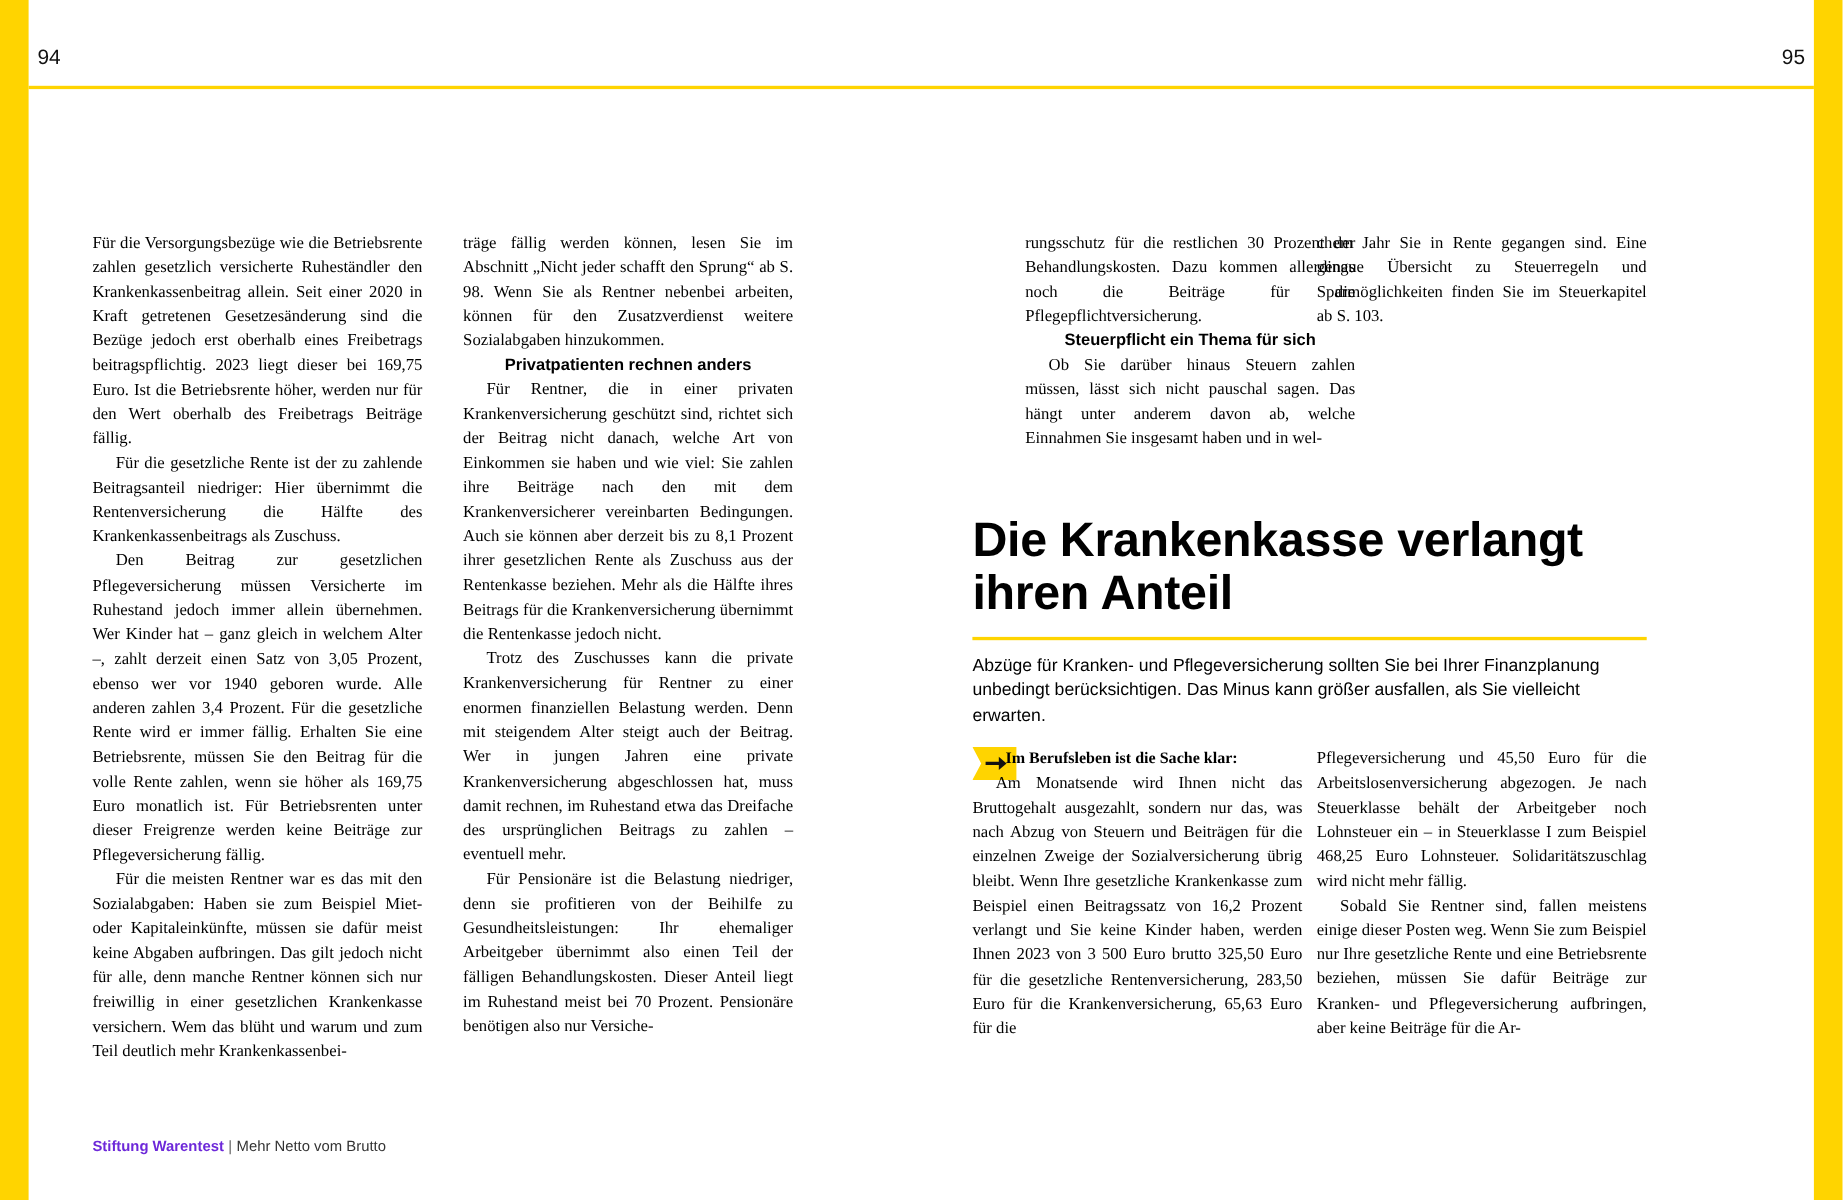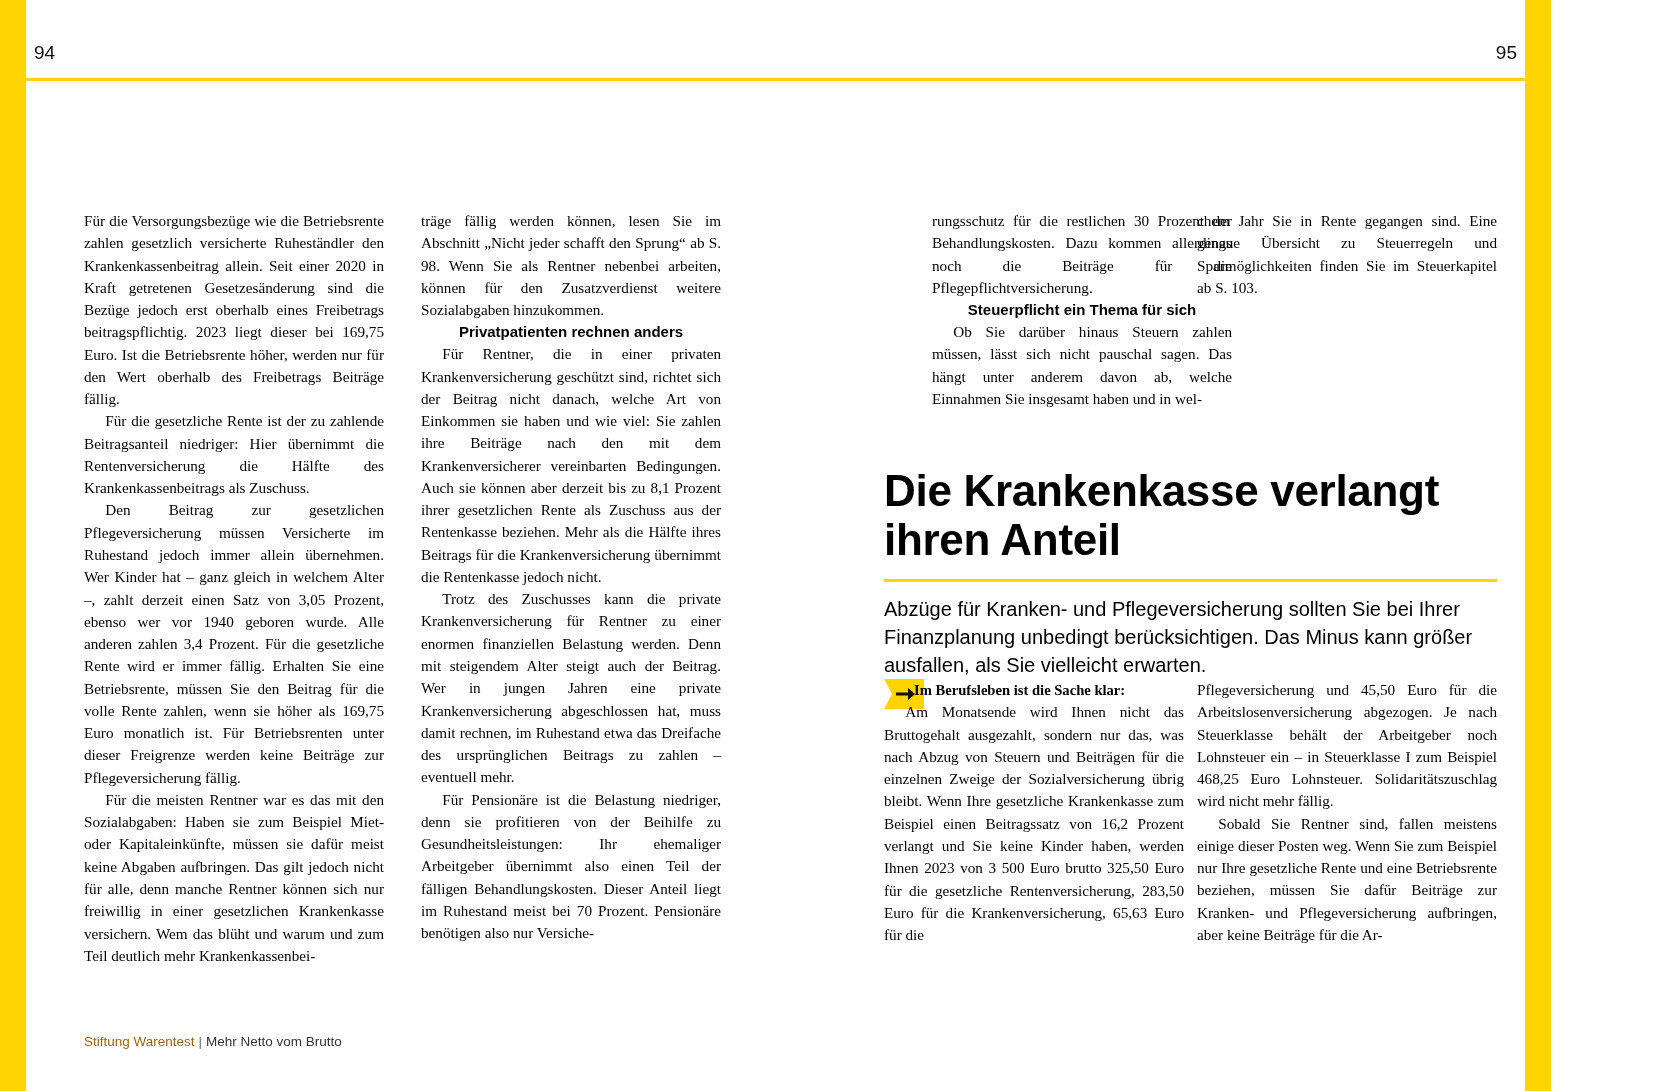--- a/index.html
+++ b/index.html
@@ -9,21 +9,21 @@
   }
   body {
     width: 1675px;
     height: 1091px;
     overflow: hidden;
     font-family: "Liberation Serif", serif;
     color: #000000;
   }
   .page {
     position: relative;
-    width: 1551px;
+    width: 1675px;
     height: 1091px;
     background: #ffffff;
     box-sizing: border-box;
   }
   
   .edge-bar-left {
     position: absolute;
     left: 0;
     top: 0;
     width: 26px;
@@ -104,21 +104,21 @@
     margin: 0 0 0 0;
     letter-spacing: -0.3px;
   }
   .feature .hr {
     height: 3px;
     background: #ffd400;
     margin: 14px 0 13px 0;
   }
   .feature .lede {
     font-family: "Liberation Sans", sans-serif;
-    font-size: 20px;
+    font-size: 16px;
     line-height: 1.42;
     margin: 0;
   }
 
   
   .arrow-marker {
     position: absolute;
     left: 884px;
     top: 679px;
     width: 44px;
@@ -150,22 +150,22 @@
 
   .footer {
     position: absolute;
     left: 84px;
     bottom: 42px;
     font-family: "Liberation Sans", sans-serif;
     font-size: 13.5px;
     color: #333;
   }
   .footer .brand {
-    color: #a16207;
-    font-weight: normal;
+    color: #6d28d9;
+    font-weight: bold;
   }
   .footer .sep {
     color: #666;
     margin: 0 4px;
   }
 </style>
 </head>
 <body>
 
 <div class="page">

